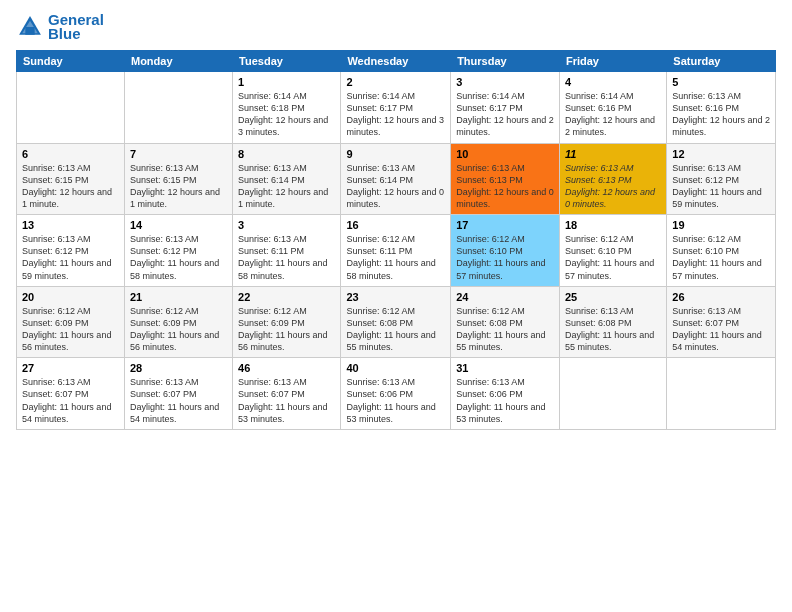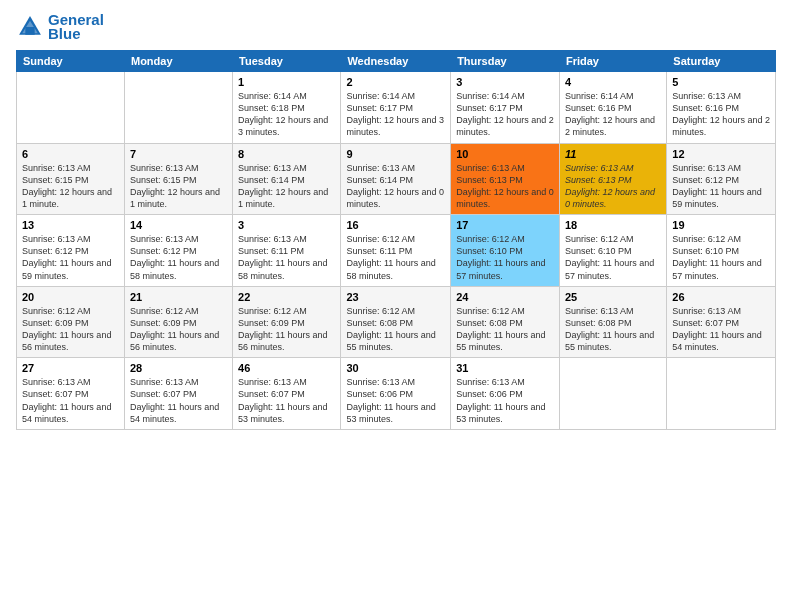--- a/index.html
+++ b/index.html
@@ -306,21 +306,21 @@
 Sunset: 6:07 PM
 Daylight: 11 hours and 54 minutes.</div>
           </td>
           <td style="background: rgb(255, 255, 255);">
             <span class="day-num">46</span>
             <div class="day-info" style="white-space: pre-line;">Sunrise: 6:13 AM
 Sunset: 6:07 PM
 Daylight: 11 hours and 53 minutes.</div>
           </td>
           <td style="background: rgb(255, 255, 255);">
-            <span class="day-num">30</span>
+            <span class="day-num">40</span>
             <div class="day-info" style="white-space: pre-line;">Sunrise: 6:13 AM
 Sunset: 6:06 PM
 Daylight: 11 hours and 53 minutes.</div>
           </td>
           <td style="background: rgb(255, 255, 255);">
             <span class="day-num">31</span>
             <div class="day-info" style="white-space: pre-line;">Sunrise: 6:13 AM
 Sunset: 6:06 PM
 Daylight: 11 hours and 53 minutes.</div>
           </td>

